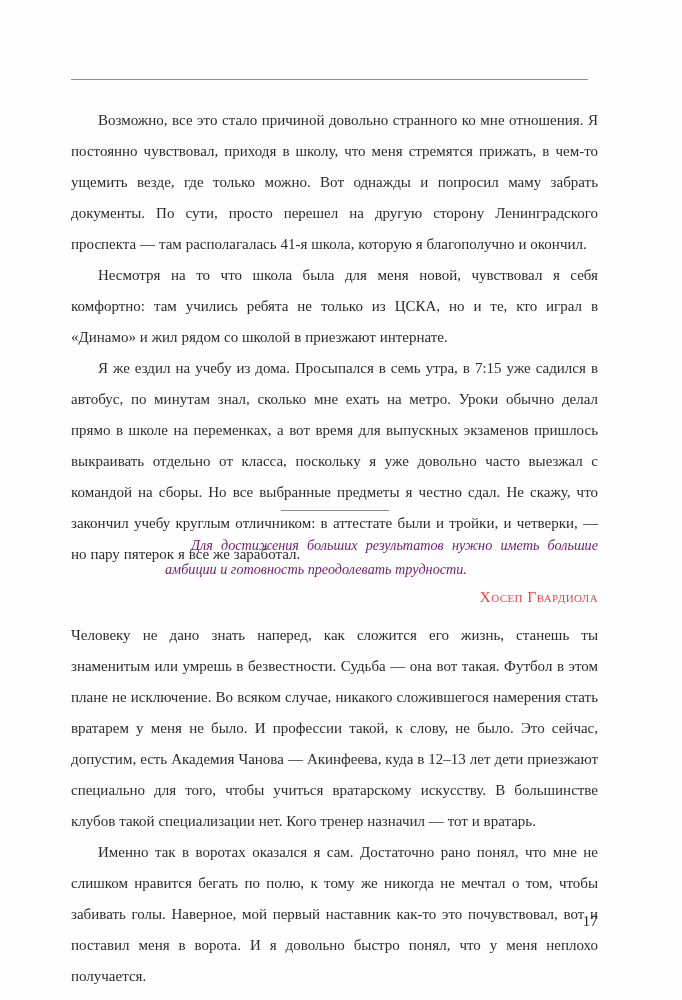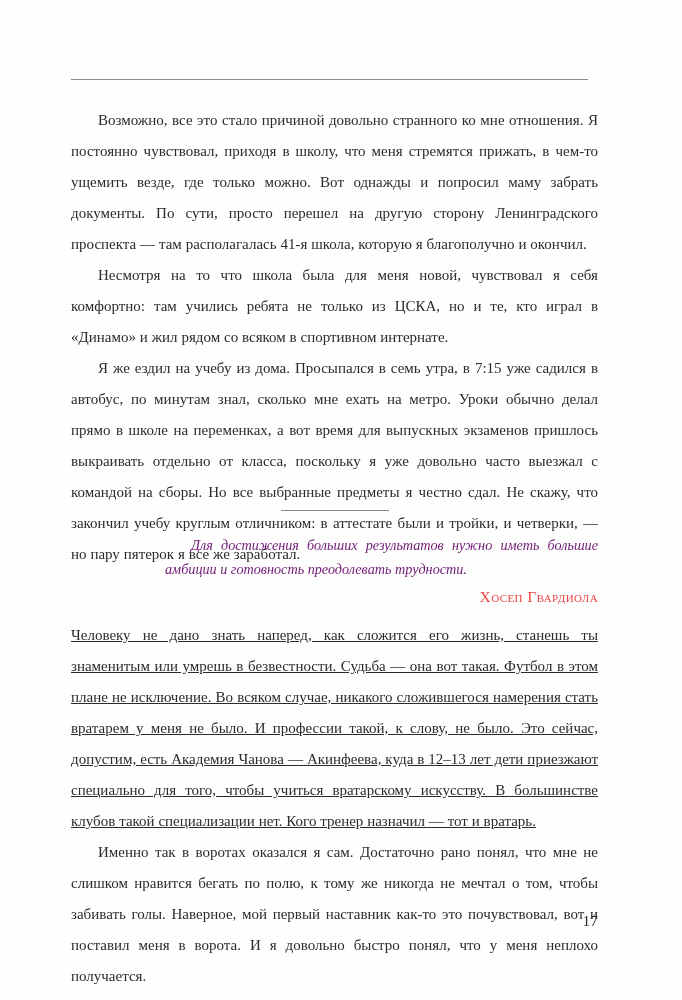--- a/index.html
+++ b/index.html
@@ -58,21 +58,21 @@
 
   p.para {
     margin: 0;
     font-size: 15px;
     line-height: 31px;
     text-align: justify;
     text-indent: 27px;
     hyphens: manual;
     word-spacing: 0.1px;
   }
-  p.para.noindent { text-indent: 0; text-decoration: underline; }
+  p.para.noindent { text-indent: 0; }
 
   
   .epigraph-wrap {
     position: absolute;
     left: 71px;
     top: 495px;
     width: 527px;
   }
   .epi-rule {
     width: 108px;
@@ -123,21 +123,21 @@
 </head>
 <body>
 
 <div class="page">
 
 
   <div class="head-rule"></div>
 
   <div class="textblock">
     <p class="para">Возможно, все это стало причиной довольно странного ко мне отношения. Я постоянно чувствовал, приходя в школу, что меня стремятся прижать, в чем-то ущемить везде, где только можно. Вот однажды и попросил маму забрать документы. По сути, просто перешел на другую сторону Ленинградского проспекта — там располагалась 41-я школа, которую я благополучно и окончил.</p>
-    <p class="para">Несмотря на то что школа была для меня новой, чувствовал я себя комфортно: там учились ребята не только из ЦСКА, но и те, кто играл в «Динамо» и жил рядом со всяком в спортивном интернате.</p>
+    <p class="para">Несмотря на то что школа была для меня новой, чувствовал я себя комфортно: там учились ребята не только из ЦСКА, но и те, кто играл в «Динамо» и жил рядом со школой в приезжают интернате.</p>
     <p class="para">Я же ездил на учебу из дома. Просыпался в семь утра, в 7:15 уже садился в автобус, по минутам знал, сколько мне ехать на метро. Уроки обычно делал прямо в школе на переменках, а вот время для выпускных экзаменов пришлось выкраивать отдельно от класса, поскольку я уже довольно часто выезжал с командой на сборы. Но все выбранные предметы я честно сдал. Не скажу, что закончил учебу круглым отличником: в аттестате были и тройки, и четверки, — но пару пятерок я все же заработал.</p>
   </div>
 
   <div class="epigraph-wrap">
     <div class="epi-rule"></div>
     <div class="epigraph">Для достижения больших результатов нужно иметь большие амбиции и готовность преодолевать трудности.</div>
     <div class="epi-author">
       <span class="ea-big">Хосеп Гвардиола</span>
     </div>
   </div>

